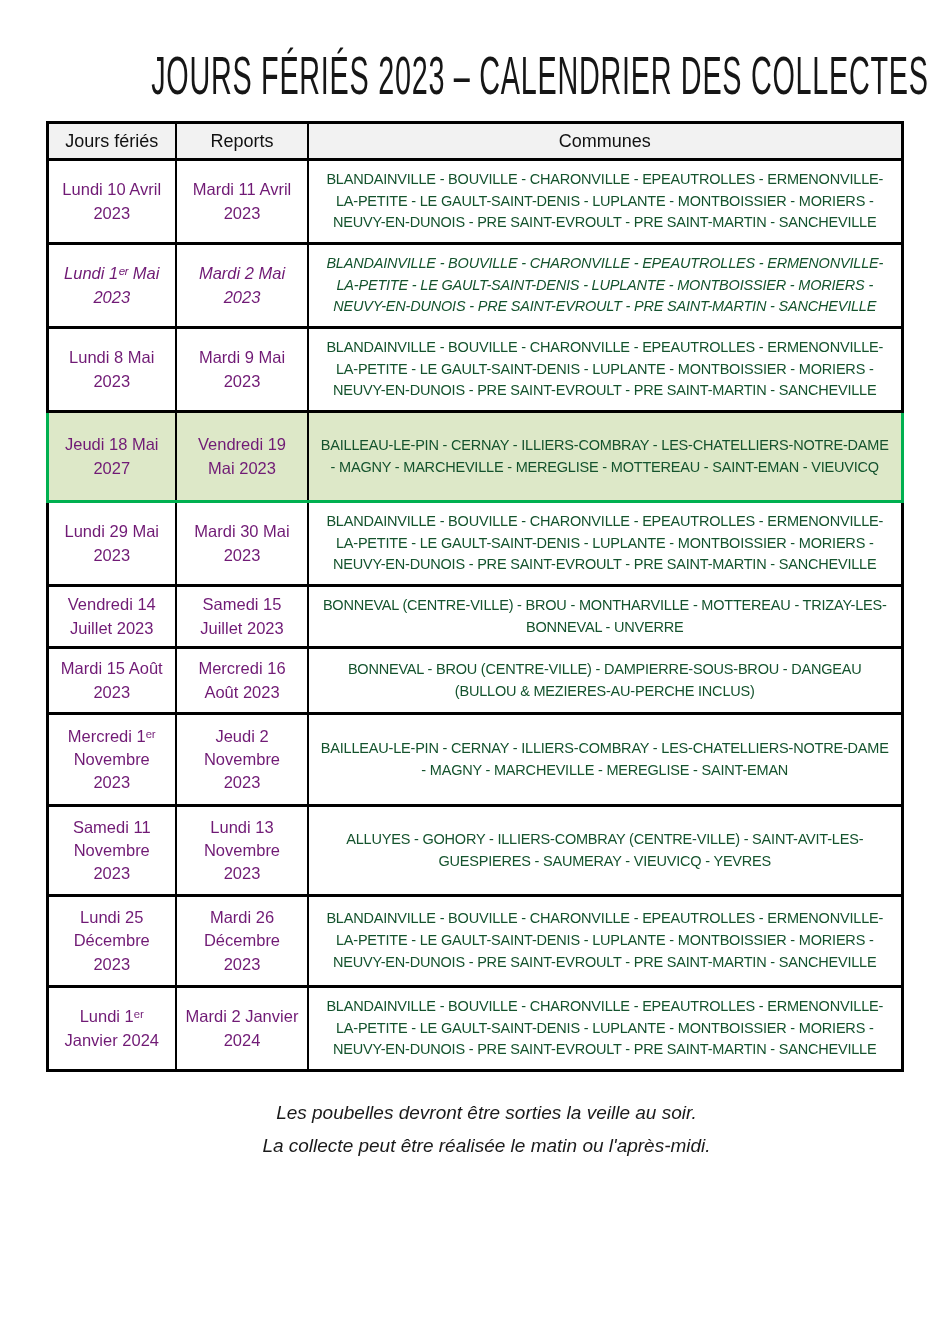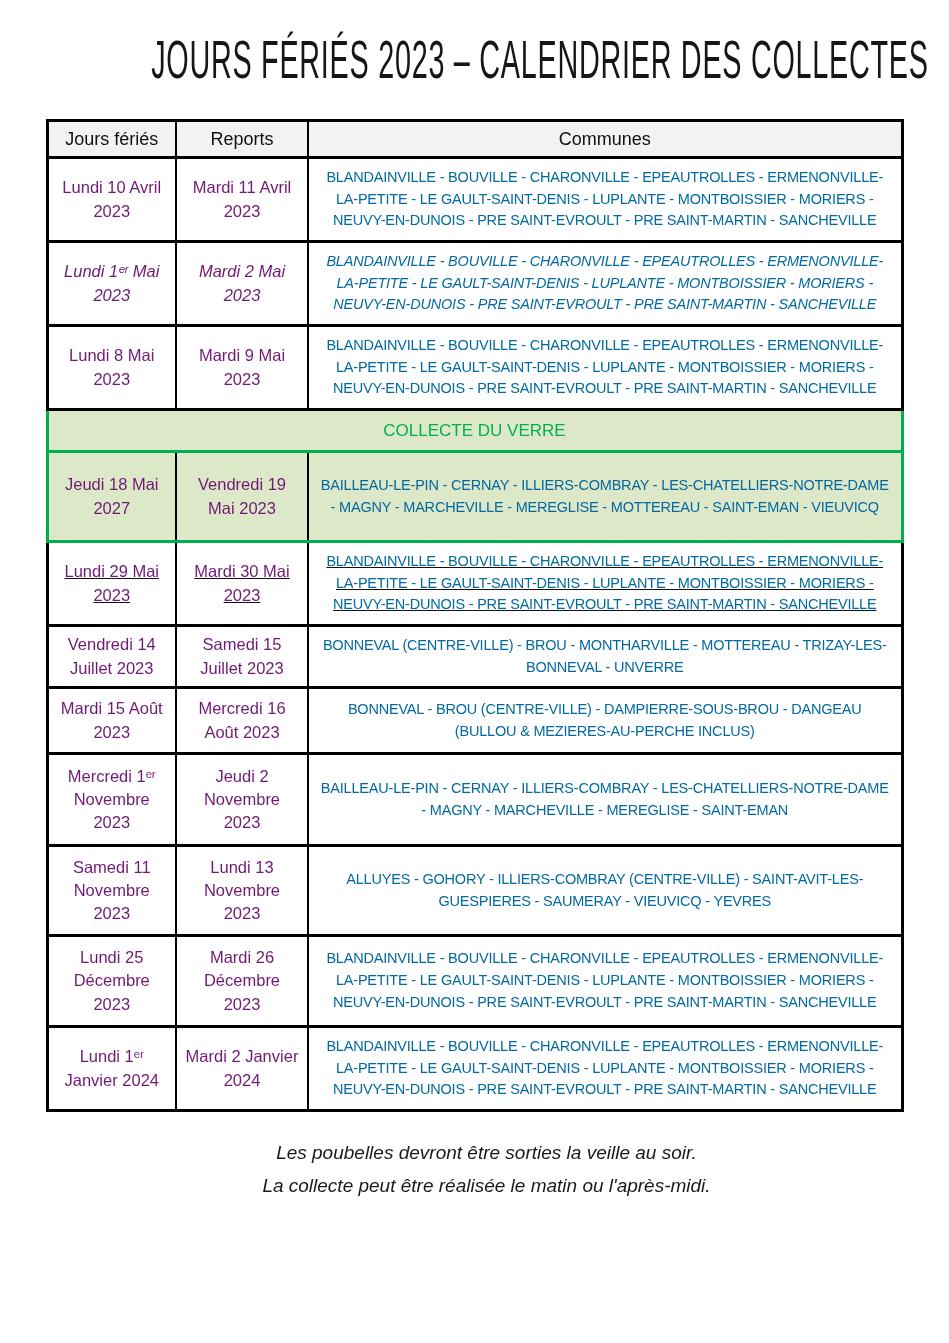--- a/index.html
+++ b/index.html
@@ -6,38 +6,38 @@
   html, body { background: #ffffff; }
   body {
     width: 949px; height: 1343px;
     font-family: "Liberation Sans", "DejaVu Sans", sans-serif;
     color: #111111;
     overflow: hidden;
   }
   .page { width: 949px; height: 1343px; background: #ffffff; }
 
   
-  .title-wrap { padding-top: 38px; height: 119px; }
+  .title-wrap { padding-top: 54px; height: 105px; }
   .title {
     display: inline-block;
     font-size: 40px;
     font-weight: 400;
     letter-spacing: 1px;
     white-space: nowrap;
     color: #161616;
     transform: scale(0.72, 1.32);
     transform-origin: center center;
   }
 
   
   table.schedule {
     table-layout: fixed;
     border-collapse: collapse;
     width: 855px;
-    margin: 0 auto;
+    margin: 16px auto;
     border: 3px solid #000;
   }
   col.c1 { width: 129px; }
   col.c2 { width: 132px; }
   col.c3 { width: 594px; }
 
   th, td {
     border: solid #000;
     border-width: 3px 2px;
     vertical-align: middle;
@@ -54,21 +54,21 @@
     font-size: 16.5px;
     line-height: 1.4;
     padding: 6px 8px;
     color: #701a75;
   }
   td.communes {
     font-size: 14.5px;
     letter-spacing: -0.2px;
     line-height: 1.5;
     padding: 6px 10px;
-    color: #0369a1;
+    color: #14532d;
   }
 
   
   tr.glass-banner td {
     background: #dde8c8;
     color: #00b050;
     font-size: 17px;
     height: 42px;
     padding: 4px 6px;
     border-color: #00b050;
@@ -125,29 +125,26 @@
       <tr style="height:84px;font-style:italic;">
         <td class="date">Lundi 1ᵉʳ Mai 2023</td>
         <td class="date">Mardi 2 Mai 2023</td>
         <td class="communes">BLANDAINVILLE - BOUVILLE - CHARONVILLE - EPEAUTROLLES - ERMENONVILLE-LA-PETITE - LE GAULT-SAINT-DENIS - LUPLANTE - MONTBOISSIER - MORIERS - NEUVY-EN-DUNOIS - PRE SAINT-EVROULT - PRE SAINT-MARTIN - SANCHEVILLE</td>
       </tr>
       <tr style="height:84px;">
         <td class="date">Lundi 8 Mai 2023</td>
         <td class="date">Mardi 9 Mai 2023</td>
         <td class="communes">BLANDAINVILLE - BOUVILLE - CHARONVILLE - EPEAUTROLLES - ERMENONVILLE-LA-PETITE - LE GAULT-SAINT-DENIS - LUPLANTE - MONTBOISSIER - MORIERS - NEUVY-EN-DUNOIS - PRE SAINT-EVROULT - PRE SAINT-MARTIN - SANCHEVILLE</td>
       </tr>
-      <tr class="glass-banner">
-        <td colspan="3">COLLECTE DU VERRE</td>
-      </tr>
       <tr class="glass-row" style="height:90px;">
         <td class="date">Jeudi 18 Mai 2027</td>
         <td class="date">Vendredi 19 Mai 2023</td>
         <td class="communes">BAILLEAU-LE-PIN - CERNAY - ILLIERS-COMBRAY - LES-CHATELLIERS-NOTRE-DAME - MAGNY - MARCHEVILLE - MEREGLISE - MOTTEREAU - SAINT-EMAN - VIEUVICQ</td>
       </tr>
-      <tr style="height:84px;text-decoration:underline;">
+      <tr style="height:84px;">
         <td class="date">Lundi 29 Mai 2023</td>
         <td class="date">Mardi 30 Mai 2023</td>
         <td class="communes">BLANDAINVILLE - BOUVILLE - CHARONVILLE - EPEAUTROLLES - ERMENONVILLE-LA-PETITE - LE GAULT-SAINT-DENIS - LUPLANTE - MONTBOISSIER - MORIERS - NEUVY-EN-DUNOIS - PRE SAINT-EVROULT - PRE SAINT-MARTIN - SANCHEVILLE</td>
       </tr>
       <tr style="height:62px;">
         <td class="date">Vendredi 14 Juillet 2023</td>
         <td class="date">Samedi 15 Juillet 2023</td>
         <td class="communes">BONNEVAL (CENTRE-VILLE) - BROU - MONTHARVILLE - MOTTEREAU - TRIZAY-LES-BONNEVAL - UNVERRE</td>
       </tr>
       <tr style="height:66px;">

